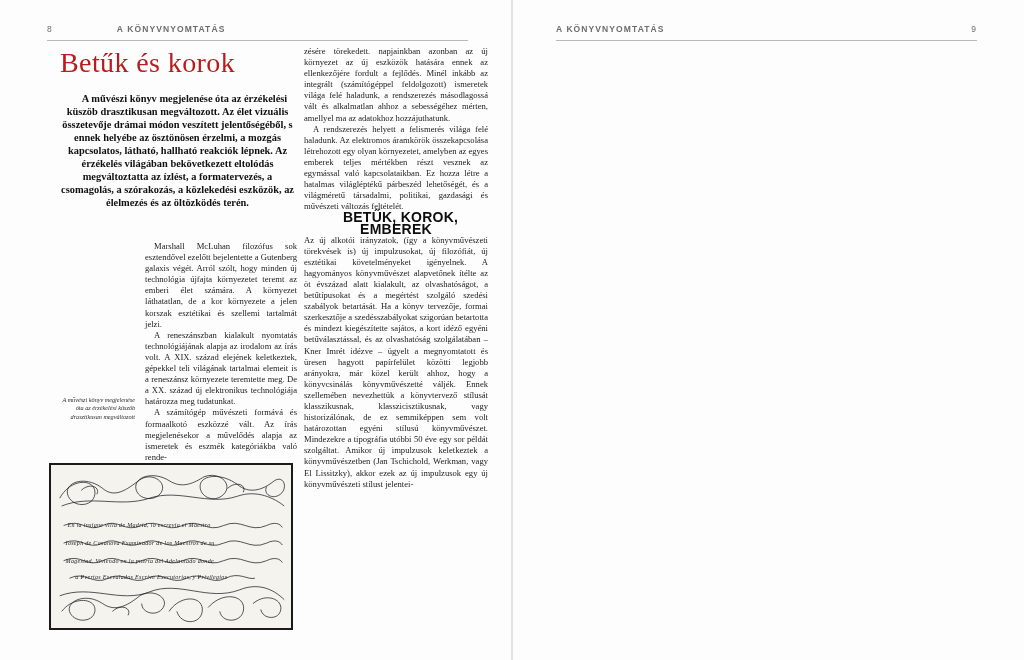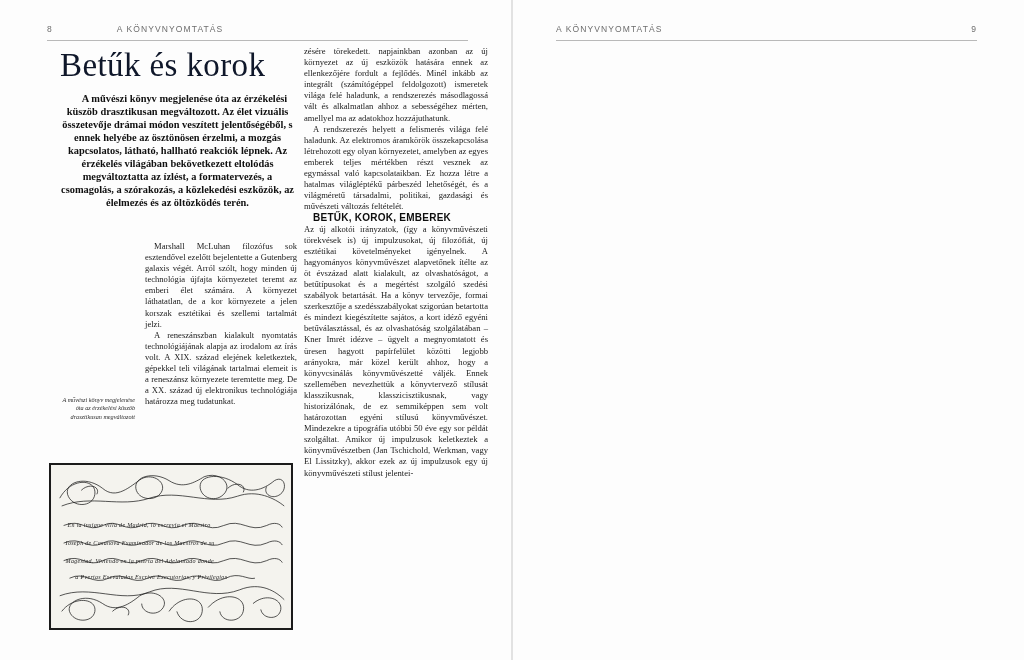--- a/index.html
+++ b/index.html
@@ -31,41 +31,41 @@
     top:22px;
     height:14px;
     display:flex;
     align-items:center;
     font-family:"Liberation Sans", sans-serif;
     font-size:8.5px;
     letter-spacing:1.1px;
     color:#6d6d6d;
   }
   .runhead .folio{color:#6d6d6d;font-size:8.5px;}
-  .runhead .rh-title{color:#6d6d6d;}
+  .runhead .rh-title{color:#6d6d6d;font-weight:bold;}
   .page-left .runhead{left:47px;right:44px;}
   .page-right .runhead{left:44px;right:47px;}
   .page-left .runhead .folio{margin-right:64px;}
   .page-right .runhead .folio{margin-left:auto;}
   .rule{
     position:absolute;
     height:1px;background:#b9b9b9;
   }
   .page-left .rule{left:47px;right:44px;top:40px;}
   .page-right .rule{left:44px;right:47px;top:40px;}
 
   
   .headline{
     position:absolute;
     left:60px;top:48px;width:240px;
     font-family:"Liberation Serif", serif;
-    font-size:33px;
+    font-size:28px;
     font-weight:400;
     letter-spacing:0.4px;
-    color:#0f172a;
+    color:#b91c1c;
     line-height:1.05;
   }
 
   
   .lead{
     position:absolute;
     left:57px;top:92px;width:241px;
     font-family:"Liberation Serif", serif;
     font-weight:700;
     font-size:10.4px;
@@ -88,26 +88,26 @@
   .col p{margin:0;text-indent:9px;}
   .col p.noindent{text-indent:0;font-family:Liberation Serif, serif;}
 
   
   .col-l1{left:145px;top:241px;width:152px;}
   .col-l2{left:304px;top:46px;width:184px;}
 
   .subhead{
     font-family:"Liberation Sans", sans-serif;
     font-weight:700;
-    font-size:10px;
+    font-size:14px;
     letter-spacing:0.25px;
     color:#0d0d0d;
     margin:9px 0 3px 0;
     text-indent:0;
-    text-align:left;
+    text-align:center;
   }
 
   
   .marginnote{
     position:absolute;
     left:57px;top:396px;width:78px;
     font-family:"Liberation Serif", serif;
     font-style:italic;
     font-size:6.2px;
     line-height:8.3px;
@@ -146,20 +146,21 @@
       </div>
       <div class="rule"></div>
 
       <div class="headline">Betűk és korok</div>
 
       <div class="lead">A művészi könyv megjelenése óta az érzékelési küszöb drasztikusan megváltozott. Az élet vizuális összetevője drámai módon veszített jelentőségéből, s ennek helyébe az ösztönösen érzelmi, a mozgás kapcsolatos, látható, hallható reakciók lépnek. Az érzékelés világában bekövetkezett eltolódás megváltoztatta az ízlést, a formatervezés, a csomagolás, a szórakozás, a közlekedési eszközök, az élelmezés és az öltözködés terén.</div>
 
       <div class="col col-l1">
         <p>Marshall McLuhan filozófus sok esztendővel ezelőtt bejelentette a Gutenberg galaxis végét. Arról szólt, hogy minden új technológia újfajta környezetet teremt az emberi élet számára. A környezet láthatatlan, de a kor környezete a jelen korszak esztétikai és szellemi tartalmát jelzi.</p>
         <p>A reneszánszban kialakult nyomtatás technológiájának alapja az irodalom az írás volt. A XIX. század elejének keletkeztek, gépekkel teli világának tartalmai elemeit is a reneszánsz környezete teremtette meg. De a XX. század új elektronikus technológiája határozza meg tudatunkat.</p>
+        <p>A számítógép művészeti formává és formaalkotó eszközzé vált. Az írás megjelenésekor a művelődés alapja az ismeretek és eszmék kategóriákba való rende-</p>
       </div>
 
       <div class="marginnote">A művészi könyv megjelenése óta az érzékelési küszöb drasztikusan megváltozott</div>
 
       <div class="col col-l2">
         <p class="noindent">zésére törekedett. napjainkban azonban az új környezet az új eszközök hatására ennek az ellenkezőjére fordult a fejlődés. Minél inkább az integrált (számítógéppel feldolgozott) ismeretek világa felé haladunk, a rendszerezés másodlagossá vált és alkalmatlan ahhoz a sebességéhez mérten, amellyel ma az adatokhoz hozzájuthatunk.</p>
         <p>A rendszerezés helyett a felismerés világa felé haladunk. Az elektromos áramkörök összekapcsolása létrehozott egy olyan környezetet, amelyben az egyes emberek teljes mértékben részt vesznek az egymással való kapcsolataikban. Ez hozza létre a hatalmas világléptékű párbeszéd lehetőségét, és a világméretű társadalmi, politikai, gazdasági és művészeti változás feltételét.</p>
         <p class="subhead">BETŰK, KOROK, EMBEREK</p>
         <p class="noindent">Az új alkotói irányzatok, (így a könyvművészeti törekvések is) új impulzusokat, új filozófiát, új esztétikai követelményeket igényelnek. A hagyományos könyvművészet alapvetőnek ítélte az öt évszázad alatt kialakult, az olvashatóságot, a betűtípusokat és a megértést szolgáló szedési szabályok betartását. Ha a könyv tervezője, formai szerkesztője a szedésszabályokat szigorúan betartotta és mindezt kiegészítette sajátos, a kort idéző egyéni betűválasztással, és az olvashatóság szolgálatában – Kner Imrét idézve – ügyelt a megnyomtatott és üresen hagyott papírfelület közötti legjobb arányokra, már közel került ahhoz, hogy a könyvcsinálás könyvművészetté váljék. Ennek szellemében nevezhettük a könyvtervező stílusát klasszikusnak, klasszicisztikusnak, vagy historizálónak, de ez semmiképpen sem volt határozottan egyéni stílusú könyvművészet. Mindezekre a tipográfia utóbbi 50 éve egy sor példát szolgáltat. Amikor új impulzusok keletkeztek a könyvművészetben (Jan Tschichold, Werkman, vagy El Lissitzky), akkor ezek az új impulzusok egy új könyvművészeti stílust jelentei-</p>
       </div>

